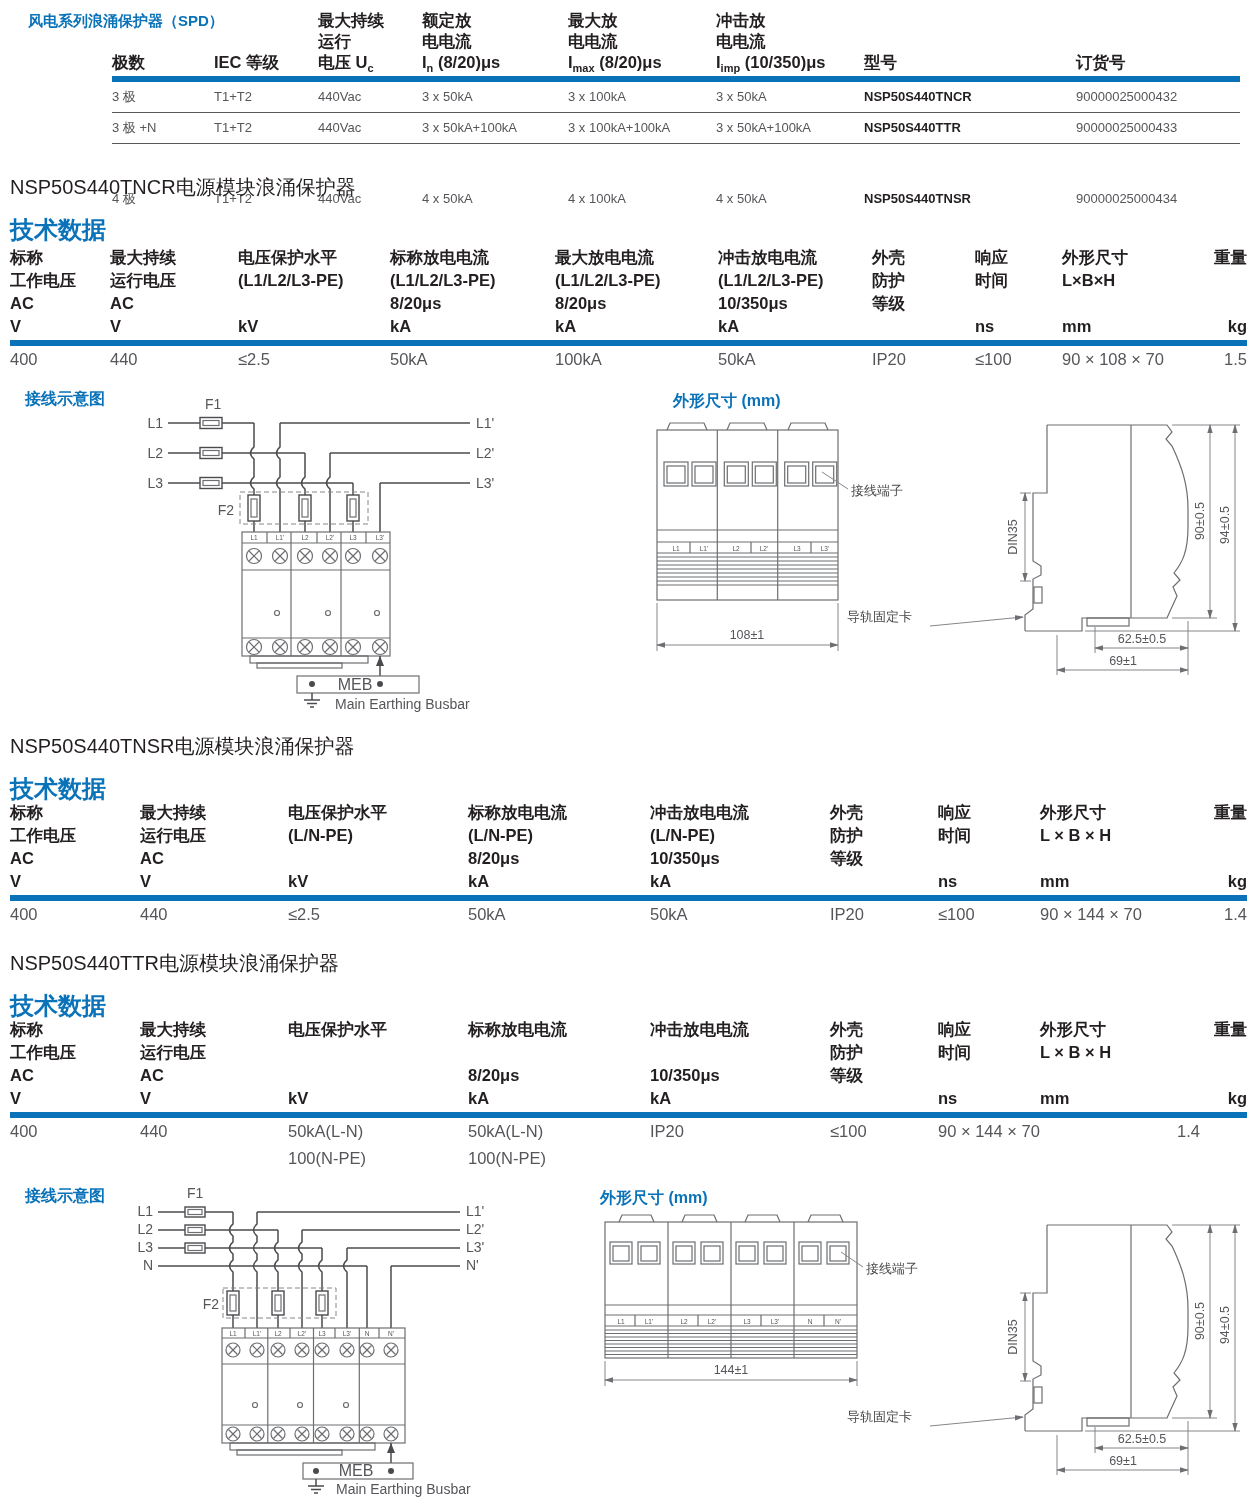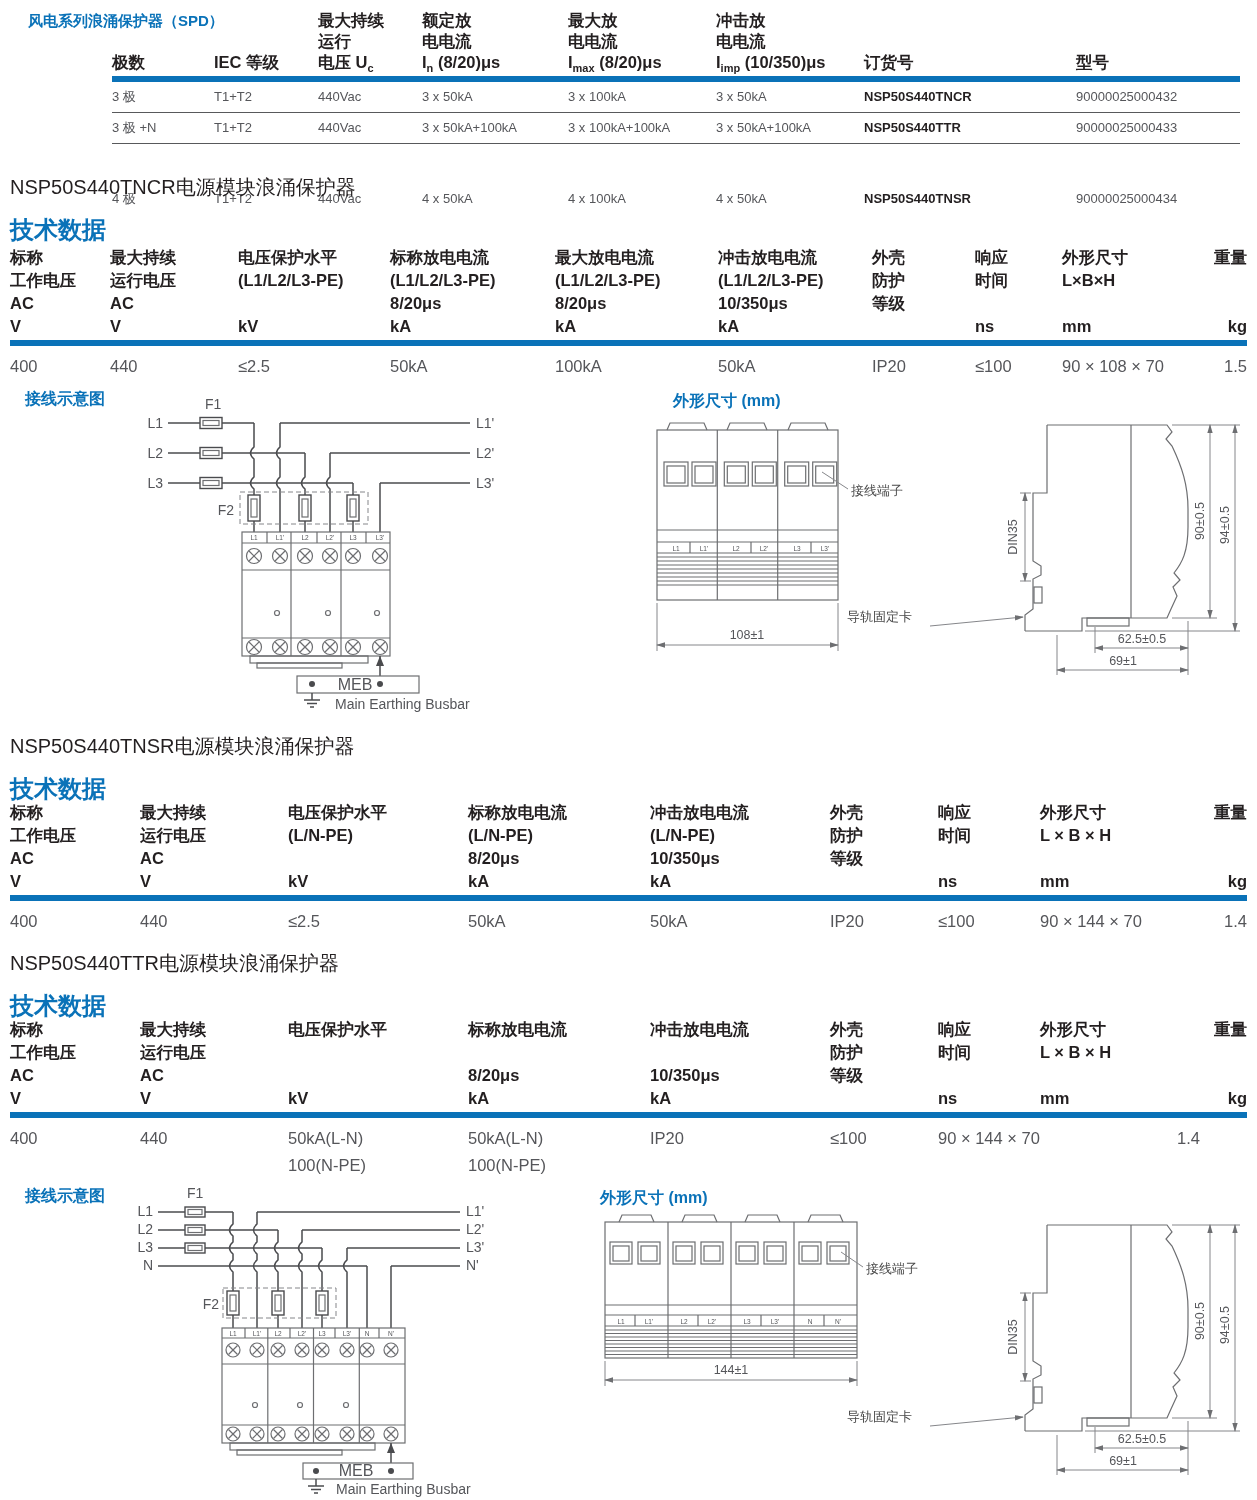--- a/index.html
+++ b/index.html
@@ -20,21 +20,21 @@
   .fmodel{font-weight:bold;color:#231f20;}
   
   .sechead{left:10px;font-size:20px;font-weight:normal;color:#231f20;}
   .techlabel{left:10px;font-size:24px;font-weight:bold;color:#0a72b8;}
   
   .ttable{left:10px;width:1237px;}
   .tgrid1{display:grid;grid-template-columns:100px 128px 152px 165px 163px 154px 103px 87px 125px 60px;}
   .tgrid2{display:grid;grid-template-columns:130px 148px 180px 182px 180px 108px 102px 160px 47px;}
   .tl{height:23px;line-height:23px;font-weight:bold;font-size:16.5px;white-space:nowrap;}
   .tbar{height:6px;background:#0a72b8;margin-top:2px;}
-  .tvals{padding-top:7px;font-size:16.5px;color:#55565a;}
+  .tvals{font-size:16.5px;color:#55565a;}
   .tv{line-height:27px;white-space:nowrap;}
   .colr{text-align:right;}
   
   .dheading{font-size:16px;font-weight:bold;color:#0a72b8;}
   
   svg text{font-family:"Liberation Sans","DejaVu Sans",sans-serif;}
   .wire{stroke:#4a4b4e;stroke-width:1.5;fill:none;}
   .thin{stroke:#6d6e71;stroke-width:1.2;fill:none;}
   .dim{stroke:#85868a;stroke-width:1;fill:none;}
   .fuse{fill:#ffffff;stroke:#4a4b4e;stroke-width:1.4;}
@@ -78,24 +78,24 @@
       <div class="hl">最大放</div>
         <div class="hl">电电流</div>
       <div class="hl"><span>I</span><sub>max</sub><span> (8/20)μs</span></div>
     </div>
     <div class="fh">
       <div class="hl">冲击放</div>
         <div class="hl">电电流</div>
       <div class="hl"><span>I</span><sub>imp</sub><span> (10/350)μs</span></div>
     </div>
     <div class="fh">
+        <div class="hl">型号</div>
+      </div>
+    <div class="fh">
         <div class="hl">订货号</div>
-      </div>
-    <div class="fh">
-        <div class="hl">型号</div>
       </div>
   </div>
   <div class="fbar"></div>
   <div class="fgrid frow">
     <div>3 极</div>
     <div>T1+T2</div>
     <div>440Vac</div>
     <div>3 x 50kA</div>
     <div>3 x 100kA</div>
     <div>3 x 50kA</div>

